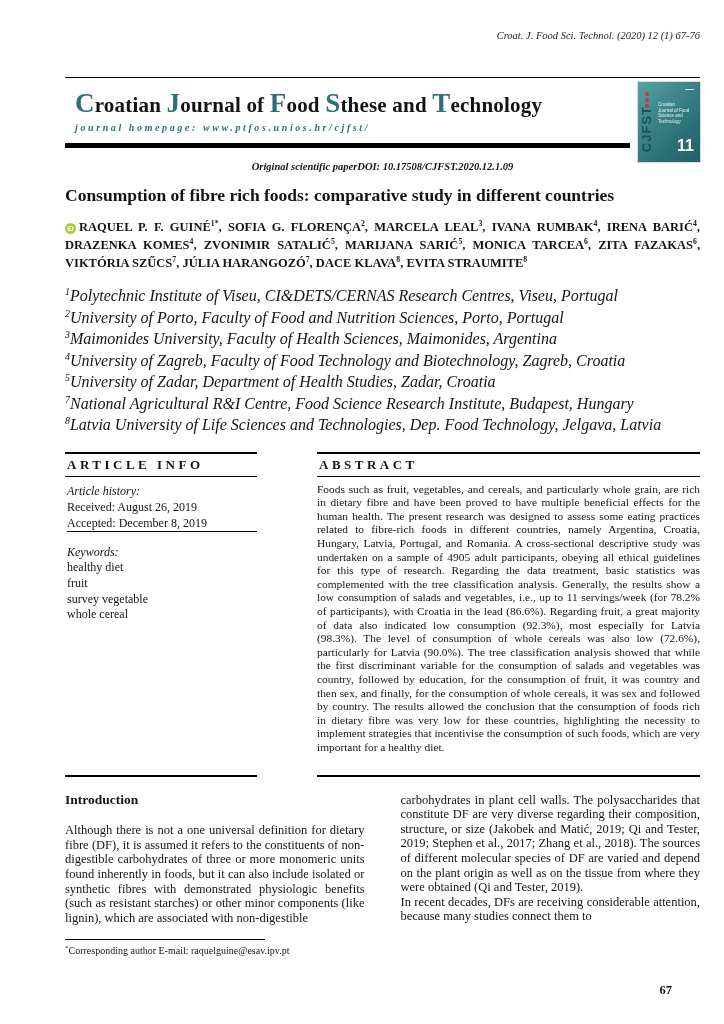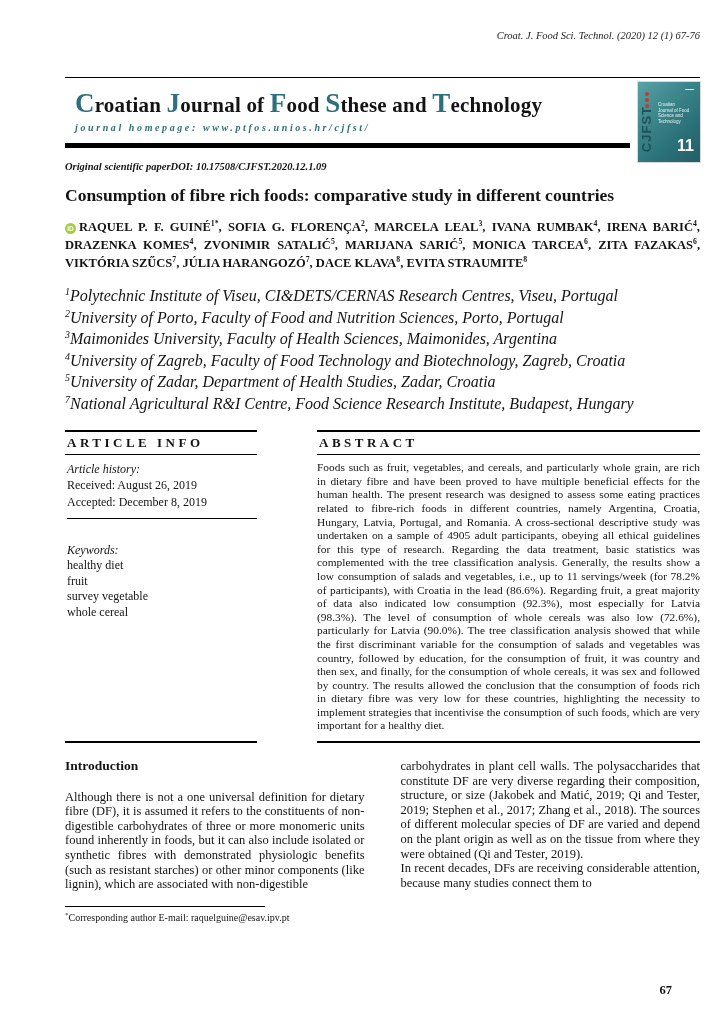--- a/index.html
+++ b/index.html
@@ -42,21 +42,21 @@
     font-family: "Liberation Sans", sans-serif;
   }
   .cover-issue {
     position: absolute; right: 6px; top: 55px; color: #ffffff;
     font-size: 16px; font-weight: bold; font-family: "Liberation Sans", sans-serif;
   }
   .cover-logo { position: absolute; right: 5px; top: 4px; width: 9px; height: 4px;
     border-bottom: 1px solid rgba(255,255,255,0.8); transform: skewX(-30deg); }
 
   
-  .meta-row { display: flex; justify-content: flex-start; margin-top: 13px; font-style: italic; font-size: 10.5px; font-weight: 600; }
+  .meta-row { display: flex; justify-content: center; margin-top: 13px; font-style: italic; font-size: 10.5px; font-weight: 600; }
 
   
   .paper-title { margin-top: 13px; font-size: 17.5px; font-weight: bold; }
   .authors { margin-top: 12px; font-size: 12.5px; font-weight: bold; text-align: justify; line-height: 1.45; }
   .authors sup, .affil sup { font-size: 0.62em; vertical-align: super; line-height: 0; }
   .orcid {
     display: inline-block; width: 11px; height: 11px; border-radius: 50%;
     background: #a6ce39; color: #fff; font-size: 6.5px; font-weight: bold;
     text-align: center; line-height: 11px; font-family: "Liberation Sans", sans-serif;
     margin-right: 3px; vertical-align: 0px;
@@ -68,23 +68,23 @@
   .info-abstract { display: flex; gap: 60px; margin-top: 16px; align-items: stretch; }
   .col-left { width: 192px; flex: 0 0 192px; border-bottom: 2px solid #000; }
   .col-right { flex: 1; border-bottom: 2px solid #000; }
   .col-header {
     border-top: 2.5px solid #000; border-bottom: 1.5px solid #000;
     font-size: 13px; letter-spacing: 3.5px; font-weight: 600;
     padding: 3px 0 3px 2px; margin-bottom: 6px;
   }
   .info-block { font-size: 12px; line-height: 1.35; padding-left: 2px; }
   .hist-label, .kw-label { font-style: italic; }
-  .kw-block { border-top: 1.5px solid #000; margin-top: 8px; padding-top: 23px; }
+  .kw-block { border-top: 1.5px solid #000; padding-top: 12px; }
   .kw-item { line-height: 1.3; }
-  .abstract-text { font-size: 11.4px; line-height: 13.6px; text-align: justify; padding-bottom: 8px; }
+  .abstract-text { font-size: 11.4px; line-height: 13.6px; text-align: justify; padding-bottom: 20px; }
 
   
   .intro { display: flex; gap: 36px; margin-top: 16px; }
   .intro-col { flex: 1; font-size: 12.5px; line-height: 14.6px; text-align: justify; }
   .intro-heading { font-size: 13.5px; font-weight: bold; margin-bottom: 16px; }
   .intro p + p { margin-top: 0; }
 
   
   .footnote { margin-top: 14px; width: 310px; }
   .footnote-rule { border-top: 1.5px solid #000; width: 200px; margin-bottom: 4px; }
@@ -131,20 +131,21 @@
     <span class="orcid">iD</span><span class="author"><span>RAQUEL P. F. GUINÉ</span><sup>1*</sup><span>, </span></span><span class="author"><span>SOFIA G. FLORENÇA</span><sup>2</sup><span>, </span></span><span class="author"><span>MARCELA LEAL</span><sup>3</sup><span>, </span></span><span class="author"><span>IVANA RUMBAK</span><sup>4</sup><span>, </span></span><span class="author"><span>IRENA BARIĆ</span><sup>4</sup><span>, </span></span><span class="author"><span>DRAZENKA KOMES</span><sup>4</sup><span>, </span></span><span class="author"><span>ZVONIMIR SATALIĆ</span><sup>5</sup><span>, </span></span><span class="author"><span>MARIJANA SARIĆ</span><sup>5</sup><span>, </span></span><span class="author"><span>MONICA TARCEA</span><sup>6</sup><span>, </span></span><span class="author"><span>ZITA FAZAKAS</span><sup>6</sup><span>, </span></span><span class="author"><span>VIKTÓRIA SZŰCS</span><sup>7</sup><span>, </span></span><span class="author"><span>JÚLIA HARANGOZÓ</span><sup>7</sup><span>, </span></span><span class="author"><span>DACE KLAVA</span><sup>8</sup><span>, </span></span><span class="author"><span>EVITA STRAUMITE</span><sup>8</sup><span></span></span>
   </div>
 
   <div class="affils">
     <div class="affil"><sup>1</sup><span>Polytechnic Institute of Viseu, CI&amp;DETS/CERNAS Research Centres, Viseu, Portugal</span></div>
     <div class="affil"><sup>2</sup><span>University of Porto, Faculty of Food and Nutrition Sciences, Porto, Portugal</span></div>
     <div class="affil"><sup>3</sup><span>Maimonides University, Faculty of Health Sciences, Maimonides, Argentina</span></div>
     <div class="affil"><sup>4</sup><span>University of Zagreb, Faculty of Food Technology and Biotechnology, Zagreb, Croatia</span></div>
     <div class="affil"><sup>5</sup><span>University of Zadar, Department of Health Studies, Zadar, Croatia</span></div>
     <div class="affil"><sup>7</sup><span>National Agricultural R&amp;I Centre, Food Science Research Institute, Budapest, Hungary</span></div>
+    <div class="affil"><sup>8</sup><span>Latvia University of Life Sciences and Technologies, Dep. Food Technology, Jelgava, Latvia</span></div>
   </div>
 
   <div class="info-abstract">
     <div class="col-left">
       <div class="col-header">ARTICLE INFO</div>
       <div class="info-block">
         <div class="hist-label">Article history:</div>
         <div>Received: August 26, 2019</div>
         <div>Accepted: December 8, 2019</div>
         <div class="kw-block">

